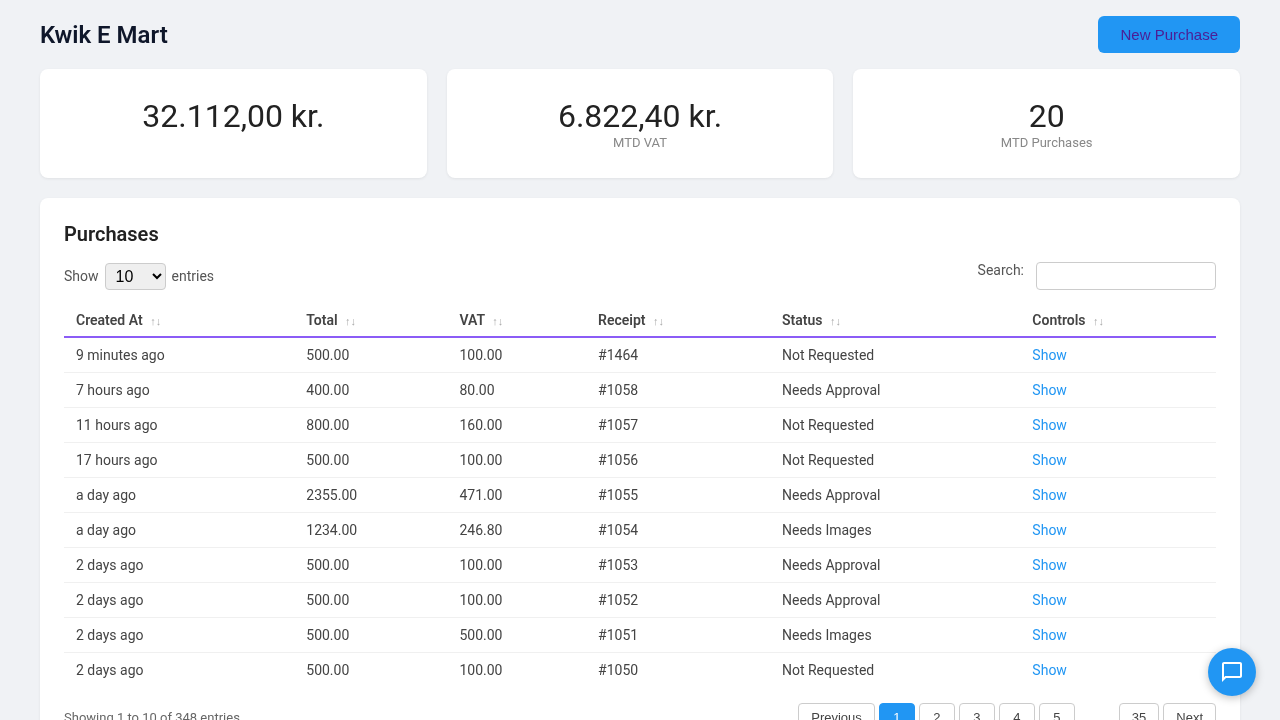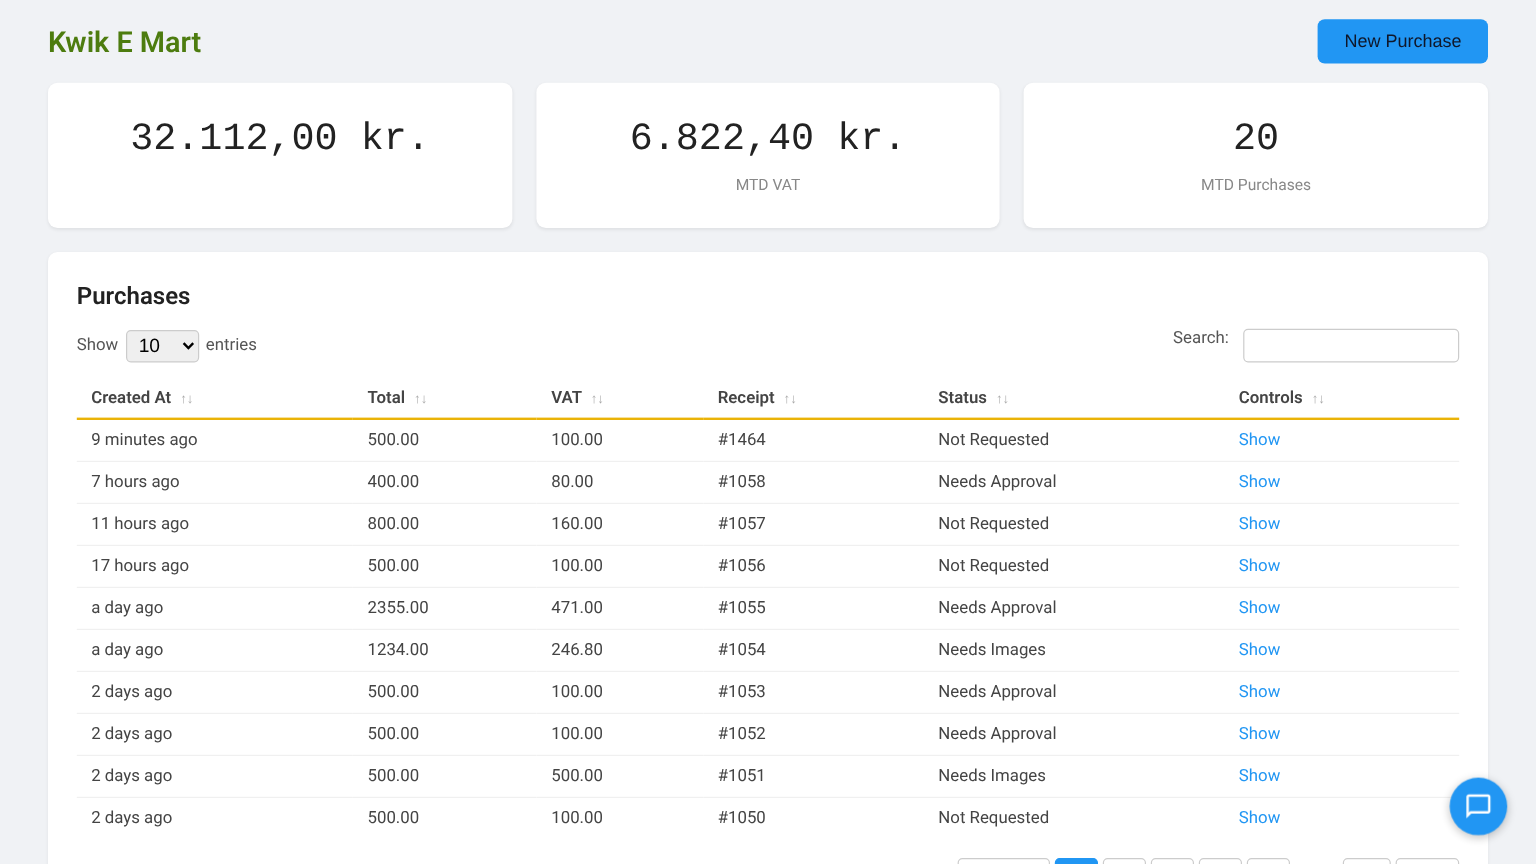--- a/index.html
+++ b/index.html
@@ -12,25 +12,25 @@
     .header {
       display: flex;
       justify-content: space-between;
       align-items: center;
       padding: 16px 40px;
       background: #f0f2f5;
     }
     .header-title {
       font-size: 24px;
       font-weight: 600;
-      color: #4d7c0f;
+      color: #0f172a;
     }
     .new-purchase-btn {
       background: #2196F3;
-      color: #0f172a;
+      color: #4c1d95;
       border: none;
       border-radius: 6px;
       padding: 10px 22px;
       font-size: 15px;
       cursor: pointer;
       font-weight: 500;
     }
 
     .stats-row {
       display: flex;
@@ -42,22 +42,21 @@
       background: #fff;
       border-radius: 8px;
       padding: 28px 20px;
       text-align: center;
       box-shadow: 0 1px 3px rgba(0,0,0,0.07);
     }
     .stat-value {
       font-size: 32px;
       font-weight: 400;
       color: #222;
-      margin-bottom: 13px;
-      font-family: Liberation Mono, monospace;
+      margin-bottom: 0;
     }
     .stat-label {
       font-size: 13px;
       color: #888;
     }
 
     .main-card {
       margin: 0 40px 20px 40px;
       background: #fff;
       border-radius: 8px;
@@ -99,21 +98,21 @@
       padding: 5px 10px;
       font-size: 14px;
       width: 180px;
     }
 
     table {
       width: 100%;
       border-collapse: collapse;
     }
     thead tr {
-      border-bottom: 2px solid #eab308;
+      border-bottom: 2px solid #8b5cf6;
     }
     th {
       text-align: left;
       padding: 8px 12px;
       font-weight: 600;
       color: #444;
       font-size: 14px;
       white-space: nowrap;
     }
     th .sort-icon {

